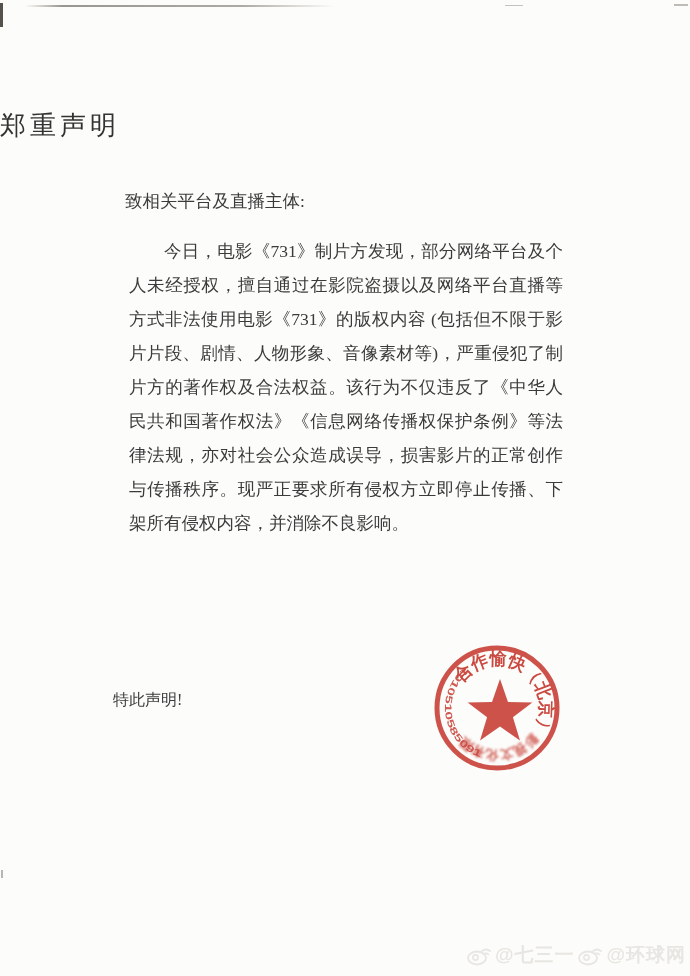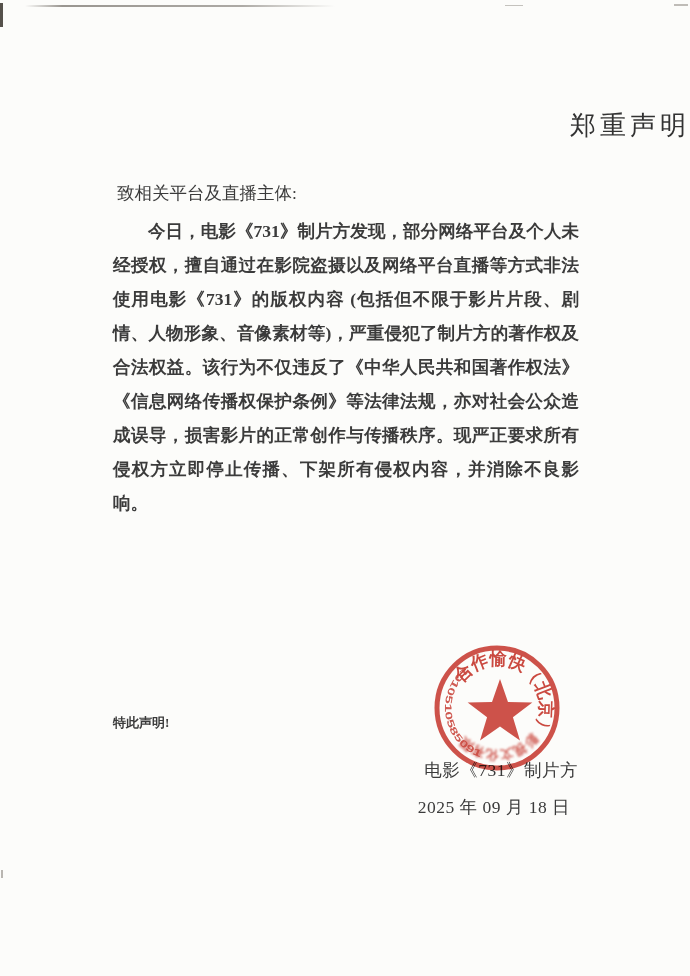--- a/index.html
+++ b/index.html
@@ -32,37 +32,36 @@
   .scan-edge-left {
     position: absolute; left: 0; top: 3px; width: 3px; height: 24px;
     background: #55514b; filter: blur(.6px);
   }
   .scan-speck {
     position: absolute; left: 1px; top: 870px; width: 2px; height: 8px;
     background: #b9b6b1; filter: blur(.4px);
   }
   .doc-title {
     position: absolute; left: 0; top: 108px; width: 100%;
-    text-align: right;
+    text-align: left;
     font-size: 26px;
     letter-spacing: 4px;
     color: #323232;
   }
   .doc-body {
     position: absolute; left: 113px; top: 172px; width: 466px;
     font-size: 17.5px;
     line-height: 34px;
     text-align: justify;
   }
-  .doc-body .salutation { margin: 4px; }
-  .doc-body .para { margin: 0; text-indent: 2em; font-weight: bold; }
+  .doc-body .salutation { margin: 12px; }
+  .doc-body .para { margin: 16px; text-indent: 2em; }
   .doc-closing {
-    position: absolute; left: 113px; top: 714px;
-    font-size: 13px;
-    font-weight: bold;
+    position: absolute; left: 113px; top: 690px;
+    font-size: 16px;
   }
   .doc-signature {
     position: absolute; right: 112px; top: 758px;
     font-size: 17.5px;
     letter-spacing: .5px;
   }
   .doc-date {
     position: absolute; right: 120px; top: 795px;
     font-size: 17.5px;
     letter-spacing: .5px;
@@ -107,22 +106,20 @@
 
   <div class="doc-title">郑重声明</div>
 
   <div class="doc-body">
     <p class="salutation">致相关平台及直播主体:</p>
     <p class="para">今日，电影《731》制片方发现，部分网络平台及个人未经授权，擅自通过在影院盗摄以及网络平台直播等方式非法使用电影《731》的版权内容 (包括但不限于影片片段、剧情、人物形象、音像素材等)，严重侵犯了制片方的著作权及合法权益。该行为不仅违反了《中华人民共和国著作权法》《信息网络传播权保护条例》等法律法规，亦对社会公众造成误导，损害影片的正常创作与传播秩序。现严正要求所有侵权方立即停止传播、下架所有侵权内容，并消除不良影响。</p>
   </div>
 
   <div class="doc-closing">特此声明!</div>
 
-  <div class="doc-signature">电影《731》制片方</div>
-  <div class="doc-date">2025 年 09 月 18 日</div>
 
   <div class="seal">
     <svg viewBox="0 0 158 158" xmlns="http://www.w3.org/2000/svg">
       <defs>
         <path id="sealTopArc" d="M 43.8 54.3 A 43 43 0 1 1 111.9 106.6" fill="none"></path>
         <path id="sealBottomArc" d="M 114.2 103.7 A 43 43 0 0 1 43.8 103.7" fill="none"></path>
         <path id="sealSerialArc" d="M 49.2 36.4 A 52 52 0 0 0 65.5 129.2" fill="none"></path>
       </defs>
 
       <circle cx="79" cy="79" r="60" fill="none" stroke="#c93a30" stroke-width="5" opacity=".95"></circle>
@@ -136,14 +133,34 @@
       <text class="arc-text bottom-arc" font-size="13" fill="#c93a30">
         <textPath href="#sealBottomArc" startOffset="0" textLength="104" lengthAdjust="spacingAndGlyphs">影视文化有限公司</textPath>
       </text>
 
       <text class="arc-text serial" font-size="9.5" fill="#c93a30">
         <textPath href="#sealSerialArc" startOffset="2" textLength="112" lengthAdjust="spacingAndGlyphs">1010510585091</textPath>
       </text>
     </svg>
   </div>
 
+  <div class="watermark">
+    <span>
+      <svg width="26" height="22" viewBox="0 0 26 22">
+        <ellipse cx="11" cy="14" rx="9" ry="6.5" fill="none" stroke="#e8e6e2" stroke-width="1.8"></ellipse>
+        <circle cx="9.5" cy="13.5" r="2.6" fill="none" stroke="#e8e6e2" stroke-width="1.6"></circle>
+        <path d="M 16 7 Q 20 4 24 7" fill="none" stroke="#e8e6e2" stroke-width="1.8" stroke-linecap="round"></path>
+        <path d="M 17.5 10 Q 20 8.5 22.5 10.5" fill="none" stroke="#e8e6e2" stroke-width="1.6" stroke-linecap="round"></path>
+      </svg>
+    </span>
+    <span>@七三一</span>
+    <span>
+      <svg width="26" height="22" viewBox="0 0 26 22">
+        <ellipse cx="11" cy="14" rx="9" ry="6.5" fill="none" stroke="#e8e6e2" stroke-width="1.8"></ellipse>
+        <circle cx="9.5" cy="13.5" r="2.6" fill="none" stroke="#e8e6e2" stroke-width="1.6"></circle>
+        <path d="M 16 7 Q 20 4 24 7" fill="none" stroke="#e8e6e2" stroke-width="1.8" stroke-linecap="round"></path>
+        <path d="M 17.5 10 Q 20 8.5 22.5 10.5" fill="none" stroke="#e8e6e2" stroke-width="1.6" stroke-linecap="round"></path>
+      </svg>
+    </span>
+    <span>@环球网</span>
+  </div>
 
 </div>
 
 </body></html>

